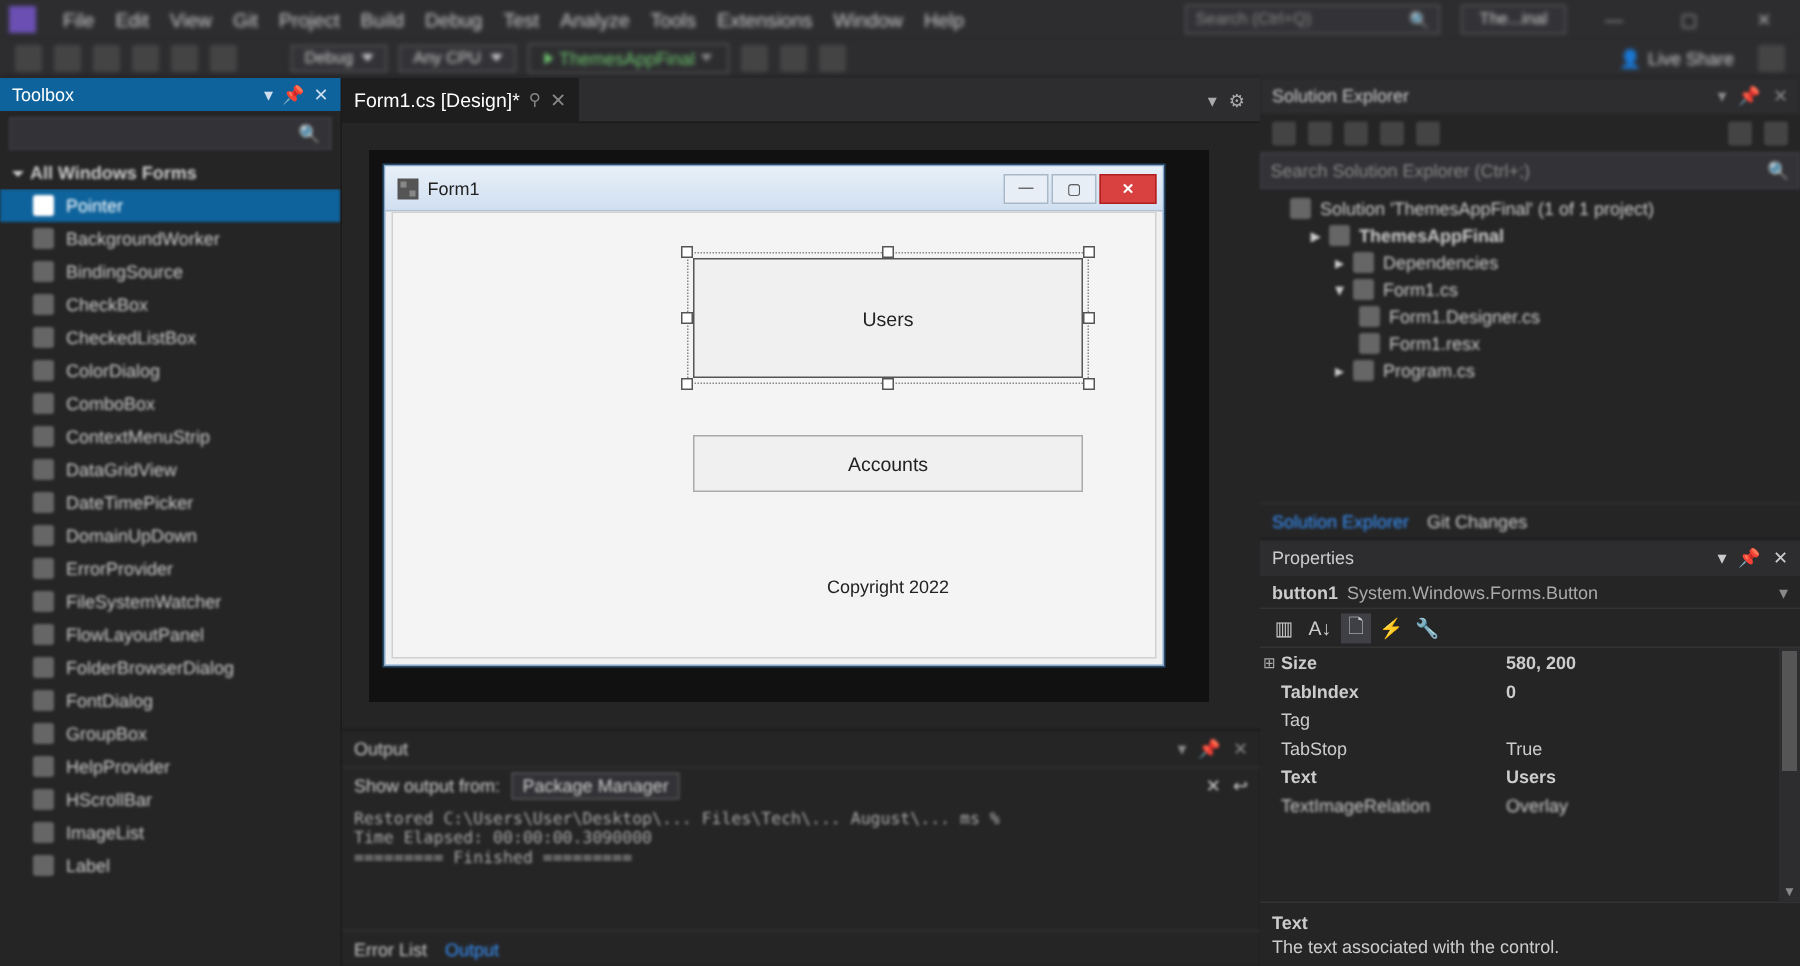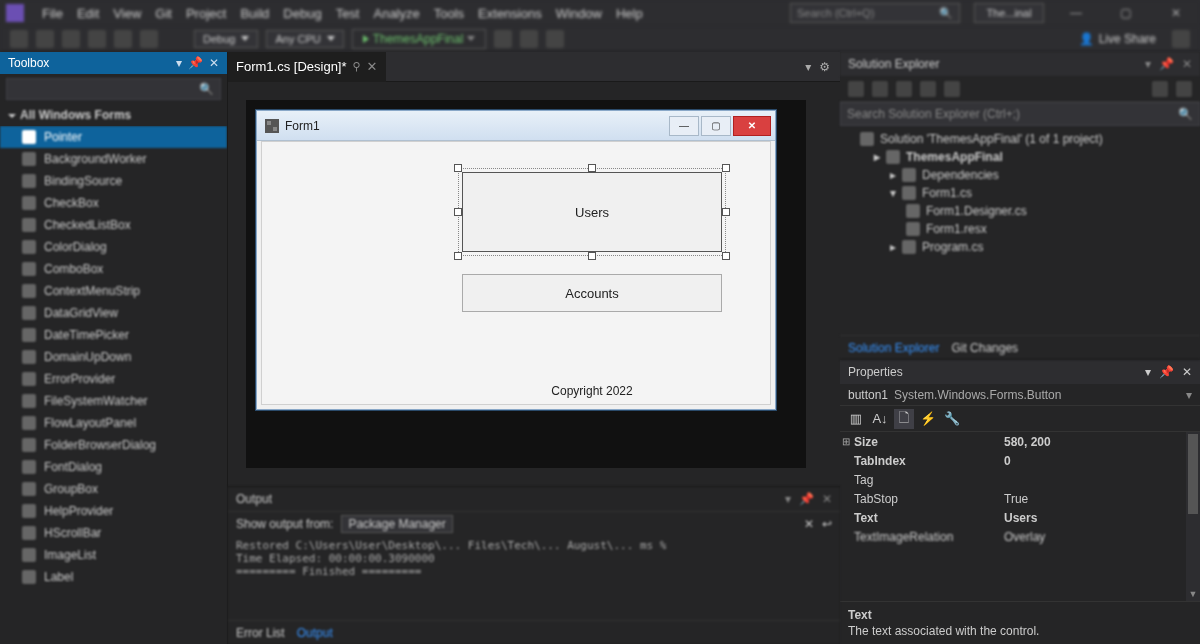--- a/index.html
+++ b/index.html
@@ -47,35 +47,35 @@
 .tabstrip .tab .pin { color:#888; font-size:11px;}
 .tabstrip .tab .close { color:#888; font-size:13px;}
 .tabstrip .spacer { flex:1;}
 .tabstrip .ricons { display:flex; gap:8px; padding:0 10px; color:#aaa;}
 
 
 .designer-wrap { background:#252526; padding:18px; }
 .designer-canvas { width: 560px; height: 368px; background:#111; position:relative; margin:0 auto 0 0;}
 
 
-.winform { position:absolute; left:10px; top:10px; width:520px; height:300px; background:#f0f0f0; border:1px solid #8aa8c8; box-shadow:0 0 0 1px #2a4a6a;}
+.winform { position:absolute; left:10px; top:10px; width:520px; height:334px; background:#f0f0f0; border:1px solid #8aa8c8; box-shadow:0 0 0 1px #2a4a6a;}
 .winform .titlebar { height:30px; background:linear-gradient(#e8f0f8,#d0dff0); display:flex; align-items:center; padding:0 0 0 8px; border-bottom:1px solid #b0c0d0;}
 .winform .titlebar .ticon { width:14px;height:14px; background:#555; margin-right:6px; position:relative;}
 .winform .titlebar .ticon::before{content:"";position:absolute;left:2px;top:2px;width:4px;height:4px;background:#888;}
 .winform .titlebar .ticon::after{content:"";position:absolute;right:2px;bottom:2px;width:4px;height:4px;background:#888;}
 .winform .titlebar .ttext { font-size:12px; color:#222;}
 .winform .titlebar .spacer{flex:1;}
 .winform .titlebar .wbtn { width:30px; height:20px; margin-right:2px; border:1px solid #a8b8c8; background:#e8eef6; display:flex; align-items:center; justify-content:center; font-size:10px; color:#333;}
 .winform .titlebar .wbtn.close { background:#d94040; border-color:#b02020; color:#fff; font-weight:bold; width:38px; margin-right:4px;}
 .winform .body { position:absolute; top:30px; left:4px; right:4px; bottom:4px; background:#f4f4f4; border:1px solid #d0d0d0;}
 
 
 .fbtn { position:absolute; left:200px; width:260px; height:38px; background:#f0f0f0; border:1px solid #aaa; display:flex; align-items:center; justify-content:center; font-size:13px; color:#222;}
 .fbtn.b1 { top:30px; height:80px; border:1px solid #555; background:#f0f0f0; }
-.fbtn.b2 { top:132px; }
+.fbtn.b2 { top:148px; }
 .fbtn.b3 { top:194px; }
 
 
 .sel-wrap { position:absolute; left:196px; top:26px; width:268px; height:88px; pointer-events:none;}
 .sel-border { position:absolute; inset:0; border:1px dotted #888;}
 .handle { position:absolute; width:8px; height:8px; background:#fff; border:1px solid #555;}
 .h-tl{left:-4px;top:-4px;} .h-tm{left:50%;margin-left:-4px;top:-4px;} .h-tr{right:-4px;top:-4px;}
 .h-ml{left:-4px;top:50%;margin-top:-4px;} .h-mr{right:-4px;top:50%;margin-top:-4px;}
 .h-bl{left:-4px;bottom:-4px;} .h-bm{left:50%;margin-left:-4px;bottom:-4px;} .h-br{right:-4px;bottom:-4px;}
 
@@ -108,21 +108,21 @@
 .solexp .tree .node.bold{font-weight:bold;}
 .solexp .tabs { height:24px; border-top:1px solid #333; display:flex; align-items:center; padding:0 8px; gap:12px;}
 .solexp .tabs .t1{color:#3794ff;} .solexp .tabs .t2{color:#ccc;}
 
 
 .props { height:284px; background:#252526; display:flex; flex-direction:column;}
 .props .header { height:24px; background:#2d2d30; color:#ccc; display:flex; align-items:center; padding:0 8px; justify-content:space-between; font-size:12px;}
 .props .header .hicons{display:flex;gap:8px;color:#ccc; align-items:center;}
 .props .header .hicons span{cursor:default;}
 .props .selector { height:22px; padding:2px 8px; color:#ccc; display:flex; align-items:center; gap:6px; border-bottom:1px solid #333; font-size:12px;}
-.props .selector .name{font-weight:normal;}
+.props .selector .name{font-weight:bold;}
 .props .selector .type{color:#aaa;}
 .props .selector .dd{margin-left:auto; color:#888;}
 .props .ptool { height:26px; display:flex; align-items:center; padding:0 6px; gap:4px; border-bottom:1px solid #333;}
 .props .ptool .ic{width:20px;height:20px; display:flex;align-items:center;justify-content:center; color:#ccc; font-size:13px;}
 .props .ptool .ic.active{background:#3f3f46;}
 .props .grid { flex:1; overflow:hidden; position:relative;}
 .props .scroll{position:absolute; right:0; top:0; bottom:0; width:14px; background:#2d2d30;}
 .props .scroll .thumb{position:absolute; left:2px; top:2px; right:2px; height:80px; background:#555;}
 .props .scroll .arr{position:absolute; left:0;right:0;height:14px; color:#888; text-align:center; font-size:9px; line-height:14px;}
 .props .scroll .up{top:0;} .props .scroll .dn{bottom:0;}

